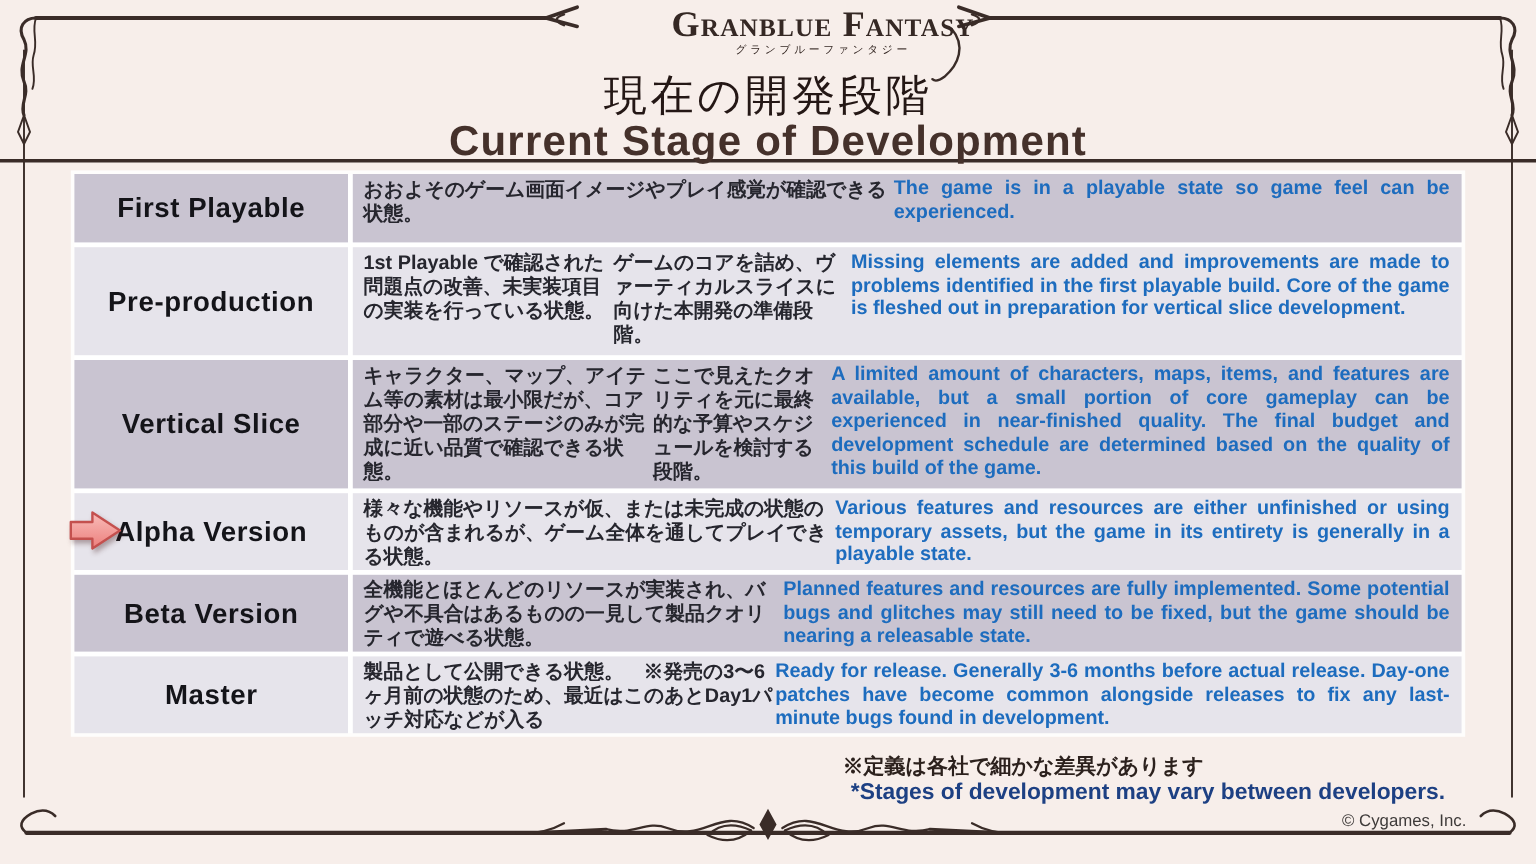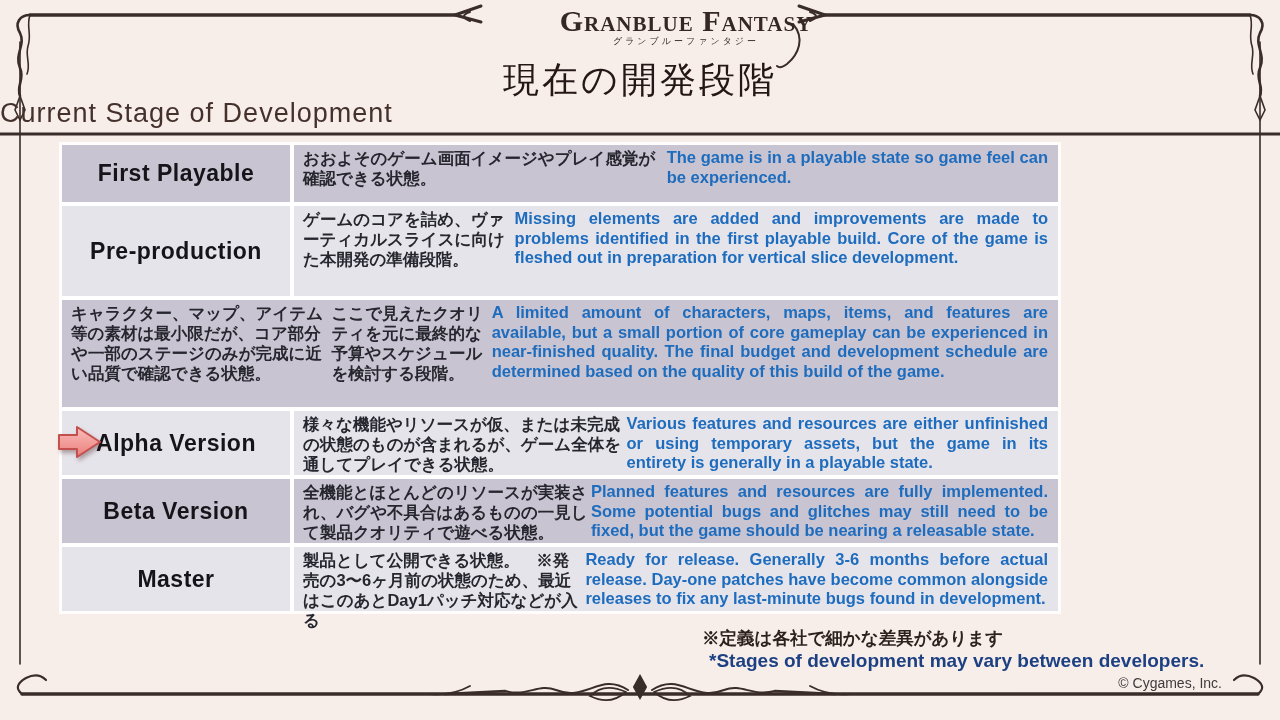--- a/index.html
+++ b/index.html
@@ -10,25 +10,25 @@
 
   
   .logo { position:absolute; top:6px; left:0; width:100%; text-align:center;margin-left:46px; }
   .logo-title { font-family:"Liberation Serif", serif; font-variant:small-caps; font-weight:bold;
                 font-size:30px; line-height:30px; letter-spacing:1px; color:#352824; }
   .logo-subtitle { font-size:9px; letter-spacing:3px; color:#352824; line-height:10px; }
 
   
   .title-ja { position:absolute; top:56px; left:0; width:100%; text-align:center;
               font-size:36px; font-weight:normal; letter-spacing:3px; color:#241715; }
-  .title-en { position:absolute; top:98px; left:0; width:100%; 
-              font-size:27px; font-weight:normal; letter-spacing:1px; color:#45312b; }
+  .title-en { position:absolute; top:98px; left:0; width:100%; text-align:center;
+              font-size:35px; font-weight:bold; letter-spacing:1px; color:#45312b; }
 
   
-  .stage-table { position:absolute; left:62px; top:145px; width:996px;
+  .stage-table { position:absolute; left:62px; top:145px; width:1156px;
                  display:flex; flex-direction:column; gap:4px;
                  box-shadow:0 0 0 3px rgba(255,255,255,.85); background:#ffffff; }
   .row { display:flex; gap:4px; }
   .r1 { height:57px; } .r2 { height:90px; } .r3 { height:107px; }
   .r4 { height:64px; } .r5 { height:64px; } .r6 { height:64px;border-radius:19px; }
   .cell-dark  { background:#c9c4d1; }
   .cell-light { background:#e6e4eb; }
   .stage { flex:0 0 228px; display:flex; align-items:center; justify-content:center;
            font-size:23px; font-weight:bold; color:#141419; letter-spacing:0.5px; }
   .desc { flex:1; display:flex; flex-direction:row; justify-content:center; padding:3px 10px 3px 9px; }
@@ -106,26 +106,28 @@
       <div class="stage cell-dark">First Playable</div>
       <div class="desc cell-dark">
         <div class="jp">おおよそのゲーム画面イメージやプレイ感覚が確認できる状態。</div>
         <div class="en">The game is in a playable state so game feel can be experienced.</div>
       </div>
     </div>
 
     <div class="row r2">
       <div class="stage cell-light">Pre-production</div>
       <div class="desc cell-light">
+        <div class="jp">1st Playable で確認された問題点の改善、未実装項目の実装を行っている状態。</div>
         <div class="jp">ゲームのコアを詰め、ヴァーティカルスライスに向けた本開発の準備段階。</div>
         <div class="en">Missing elements are added and improvements are made to problems identified in the first playable build. Core of the game is fleshed out in preparation for vertical slice development.</div>
       </div>
     </div>
 
     <div class="row r3">
+      <div class="stage cell-dark">Vertical Slice</div>
       <div class="desc cell-dark">
         <div class="jp">キャラクター、マップ、アイテム等の素材は最小限だが、コア部分や一部のステージのみが完成に近い品質で確認できる状態。</div>
         <div class="jp">ここで見えたクオリティを元に最終的な予算やスケジュールを検討する段階。</div>
         <div class="en">A limited amount of characters, maps, items, and features are available, but a small portion of core gameplay can be experienced in near-finished quality. The final budget and development schedule are determined based on the quality of this build of the game.</div>
       </div>
     </div>
 
     <div class="row r4">
       <div class="stage cell-light">Alpha Version</div>
       <div class="desc cell-light">

